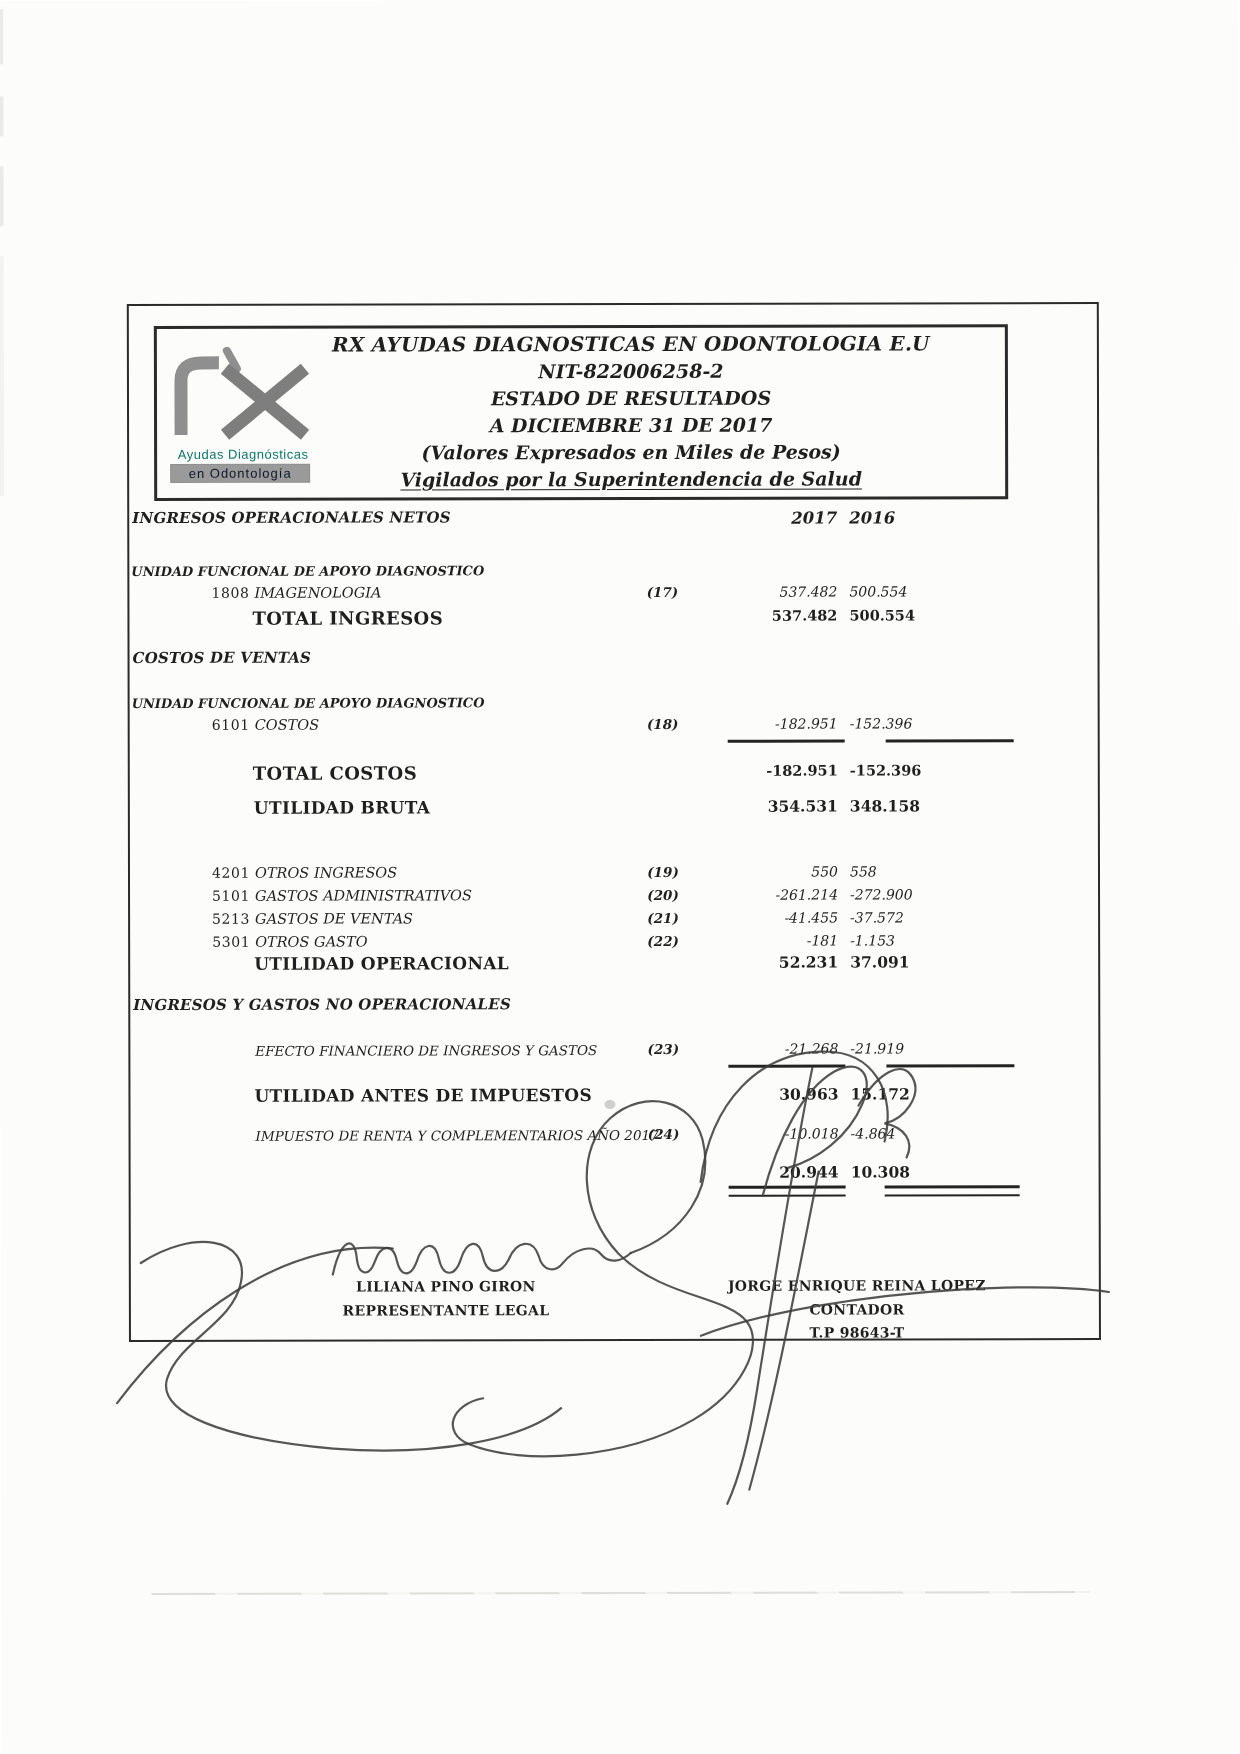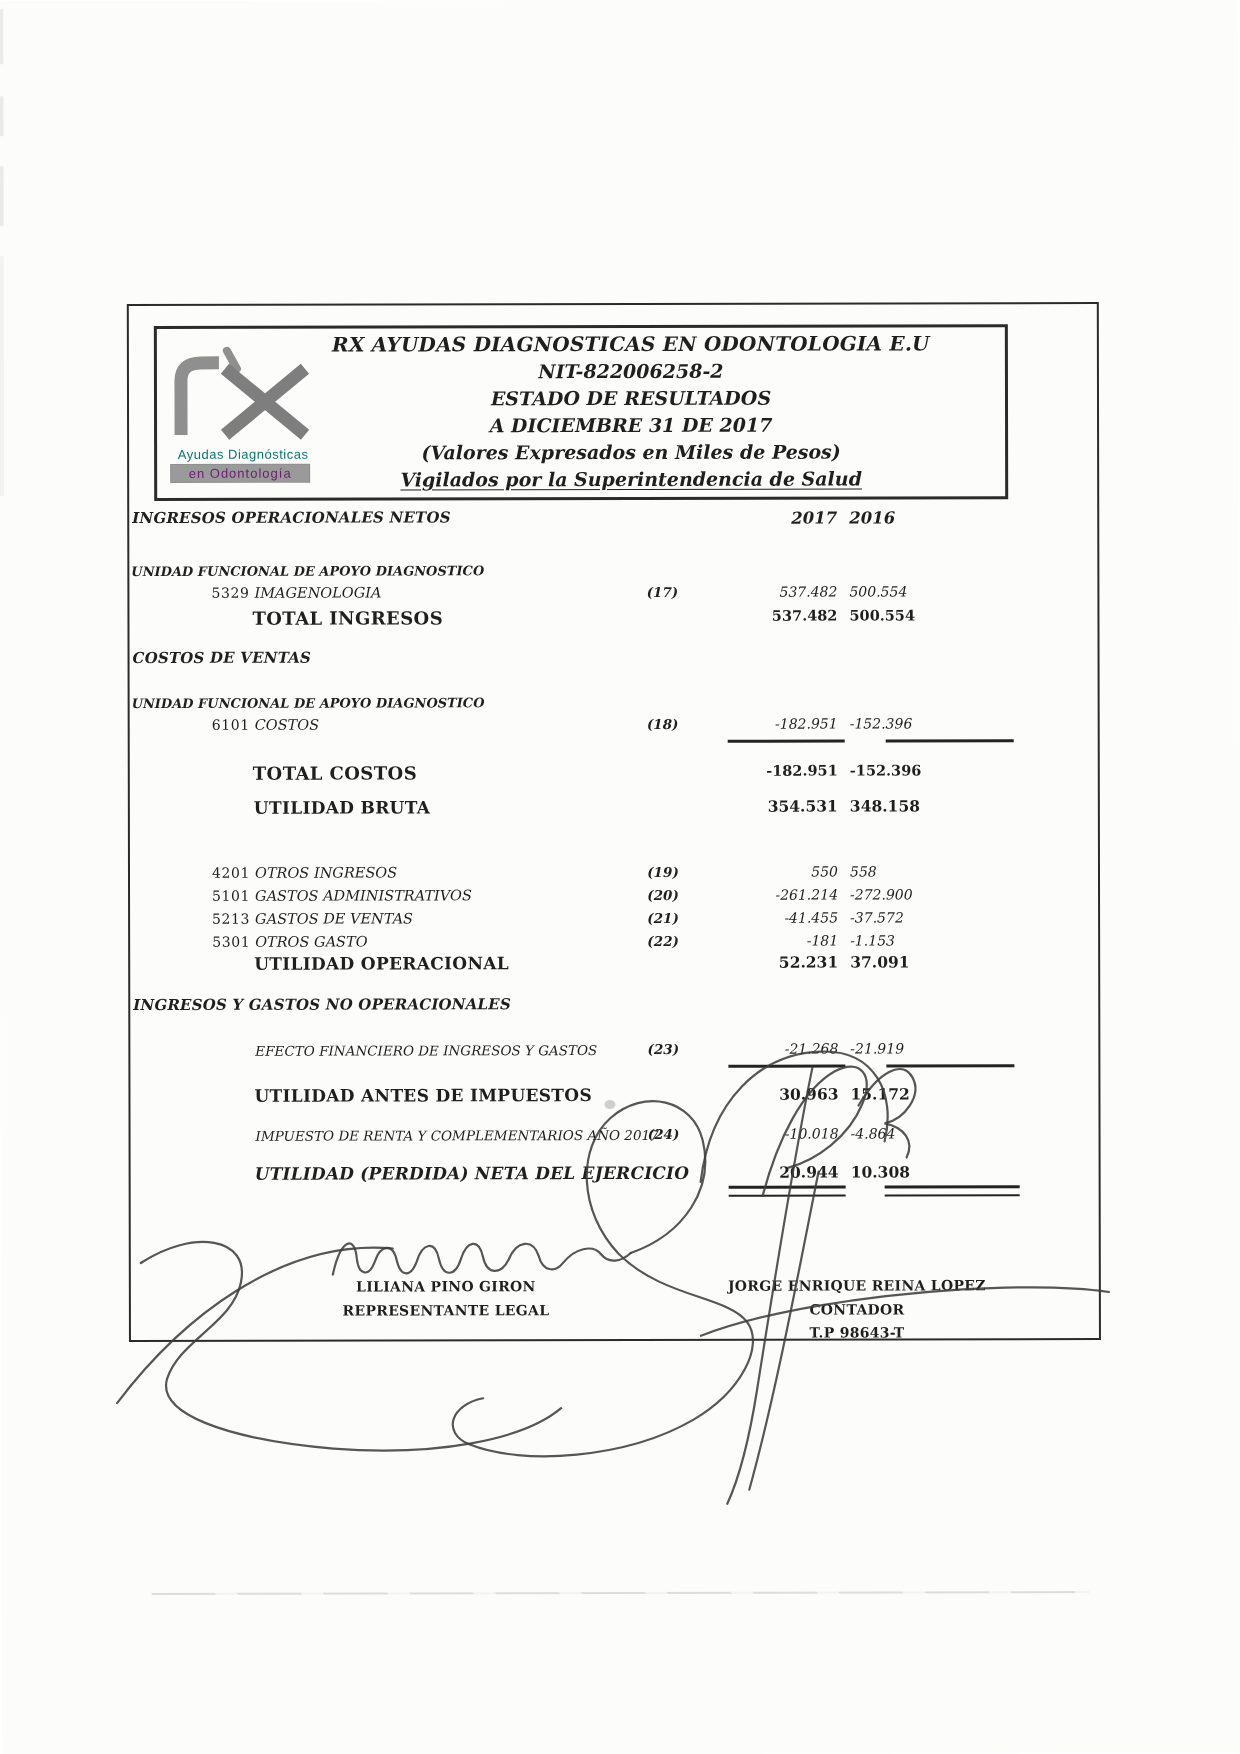--- a/index.html
+++ b/index.html
@@ -35,21 +35,21 @@
   .h-underline{text-decoration:underline;text-underline-offset:3px;}
 
   
   .logo{position:absolute;left:160px;top:338px;width:168px;height:150px;}
   .logo-mark{position:absolute;left:8px;top:0;}
   .logo-line1{position:absolute;left:0;top:108px;width:168px;text-align:center;
     font-family:"Liberation Sans","DejaVu Sans",sans-serif;
     font-size:13px;color:#0f766e;letter-spacing:.5px;white-space:nowrap;}
   .logo-line2{position:absolute;left:12px;top:126px;width:130px;text-align:center;
     font-family:"Liberation Sans","DejaVu Sans",sans-serif;
-    font-size:13px;color:#701a75;background:#9a9a9a;letter-spacing:1px;
+    font-size:13px;color:#0f172a;background:#9a9a9a;letter-spacing:1px;
     padding:1px 4px;box-shadow:0 0 0 1px #8f8f8f;white-space:nowrap;}
 
   
   .row{position:absolute;left:128px;width:968px;height:24px;}
   .row span{position:absolute;white-space:nowrap;}
   .lbl-section{left:5px;top:0;font-weight:bold;font-style:italic;font-size:15px;letter-spacing:.2px;}
   .lbl-sub{left:4px;top:2px;font-weight:bold;font-style:italic;font-size:13px;}
   .code{left:84px;top:1px;font-size:14px;letter-spacing:.6px;}
   .lbl-detail{left:127px;top:1px;font-style:italic;font-size:14.5px;}
   .lbl-ital{left:127px;top:2px;font-style:italic;font-size:13.5px;}
@@ -113,21 +113,21 @@
     <span class="lbl-section">INGRESOS OPERACIONALES NETOS</span>
     <span class="v1 year-head">2017</span>
     <span class="v2 year-head">2016</span>
   </div>
 
   <div class="row" style="top:561px;">
     <span class="lbl-sub">UNIDAD FUNCIONAL DE APOYO DIAGNOSTICO</span>
   </div>
 
   <div class="row" style="top:583px;">
-    <span class="code">5329</span>
+    <span class="code">1808</span>
     <span class="lbl-detail">IMAGENOLOGIA</span>
     <span class="note">(17)</span>
     <span class="v1 val-detail">537.482</span>
     <span class="v2 val-detail">500.554</span>
   </div>
 
   <div class="row" style="top:606px;">
     <span class="lbl-total">TOTAL INGRESOS</span>
     <span class="v1 val-total">537.482</span>
     <span class="v2 val-total">500.554</span>
@@ -221,21 +221,20 @@
   </div>
 
   <div class="row" style="top:1125px;">
     <span class="lbl-ital">IMPUESTO DE RENTA Y COMPLEMENTARIOS AÑO 2017</span>
     <span class="note">(24)</span>
     <span class="v1 val-detail">-10.018</span>
     <span class="v2 val-detail">-4.864</span>
   </div>
 
   <div class="row" style="top:1163px;">
-    <span class="lbl-big-ital">UTILIDAD (PERDIDA) NETA DEL EJERCICIO</span>
     <span class="v1 val-big">20.944</span>
     <span class="v2 val-big">10.308</span>
   </div>
   <div class="dbl" style="left:728px;top:1186px;width:117px;"></div>
   <div class="dbl" style="left:884px;top:1186px;width:135px;"></div>
 
   <div class="sig-name" style="left:300px;top:1278px;width:290px;">LILIANA PINO GIRON</div>
   <div class="sig-name" style="left:300px;top:1302px;width:290px;">REPRESENTANTE LEGAL</div>
   <div class="sig-name" style="left:715px;top:1278px;width:282px;">JORGE ENRIQUE REINA LOPEZ</div>
   <div class="sig-name" style="left:715px;top:1302px;width:282px;">CONTADOR</div>

